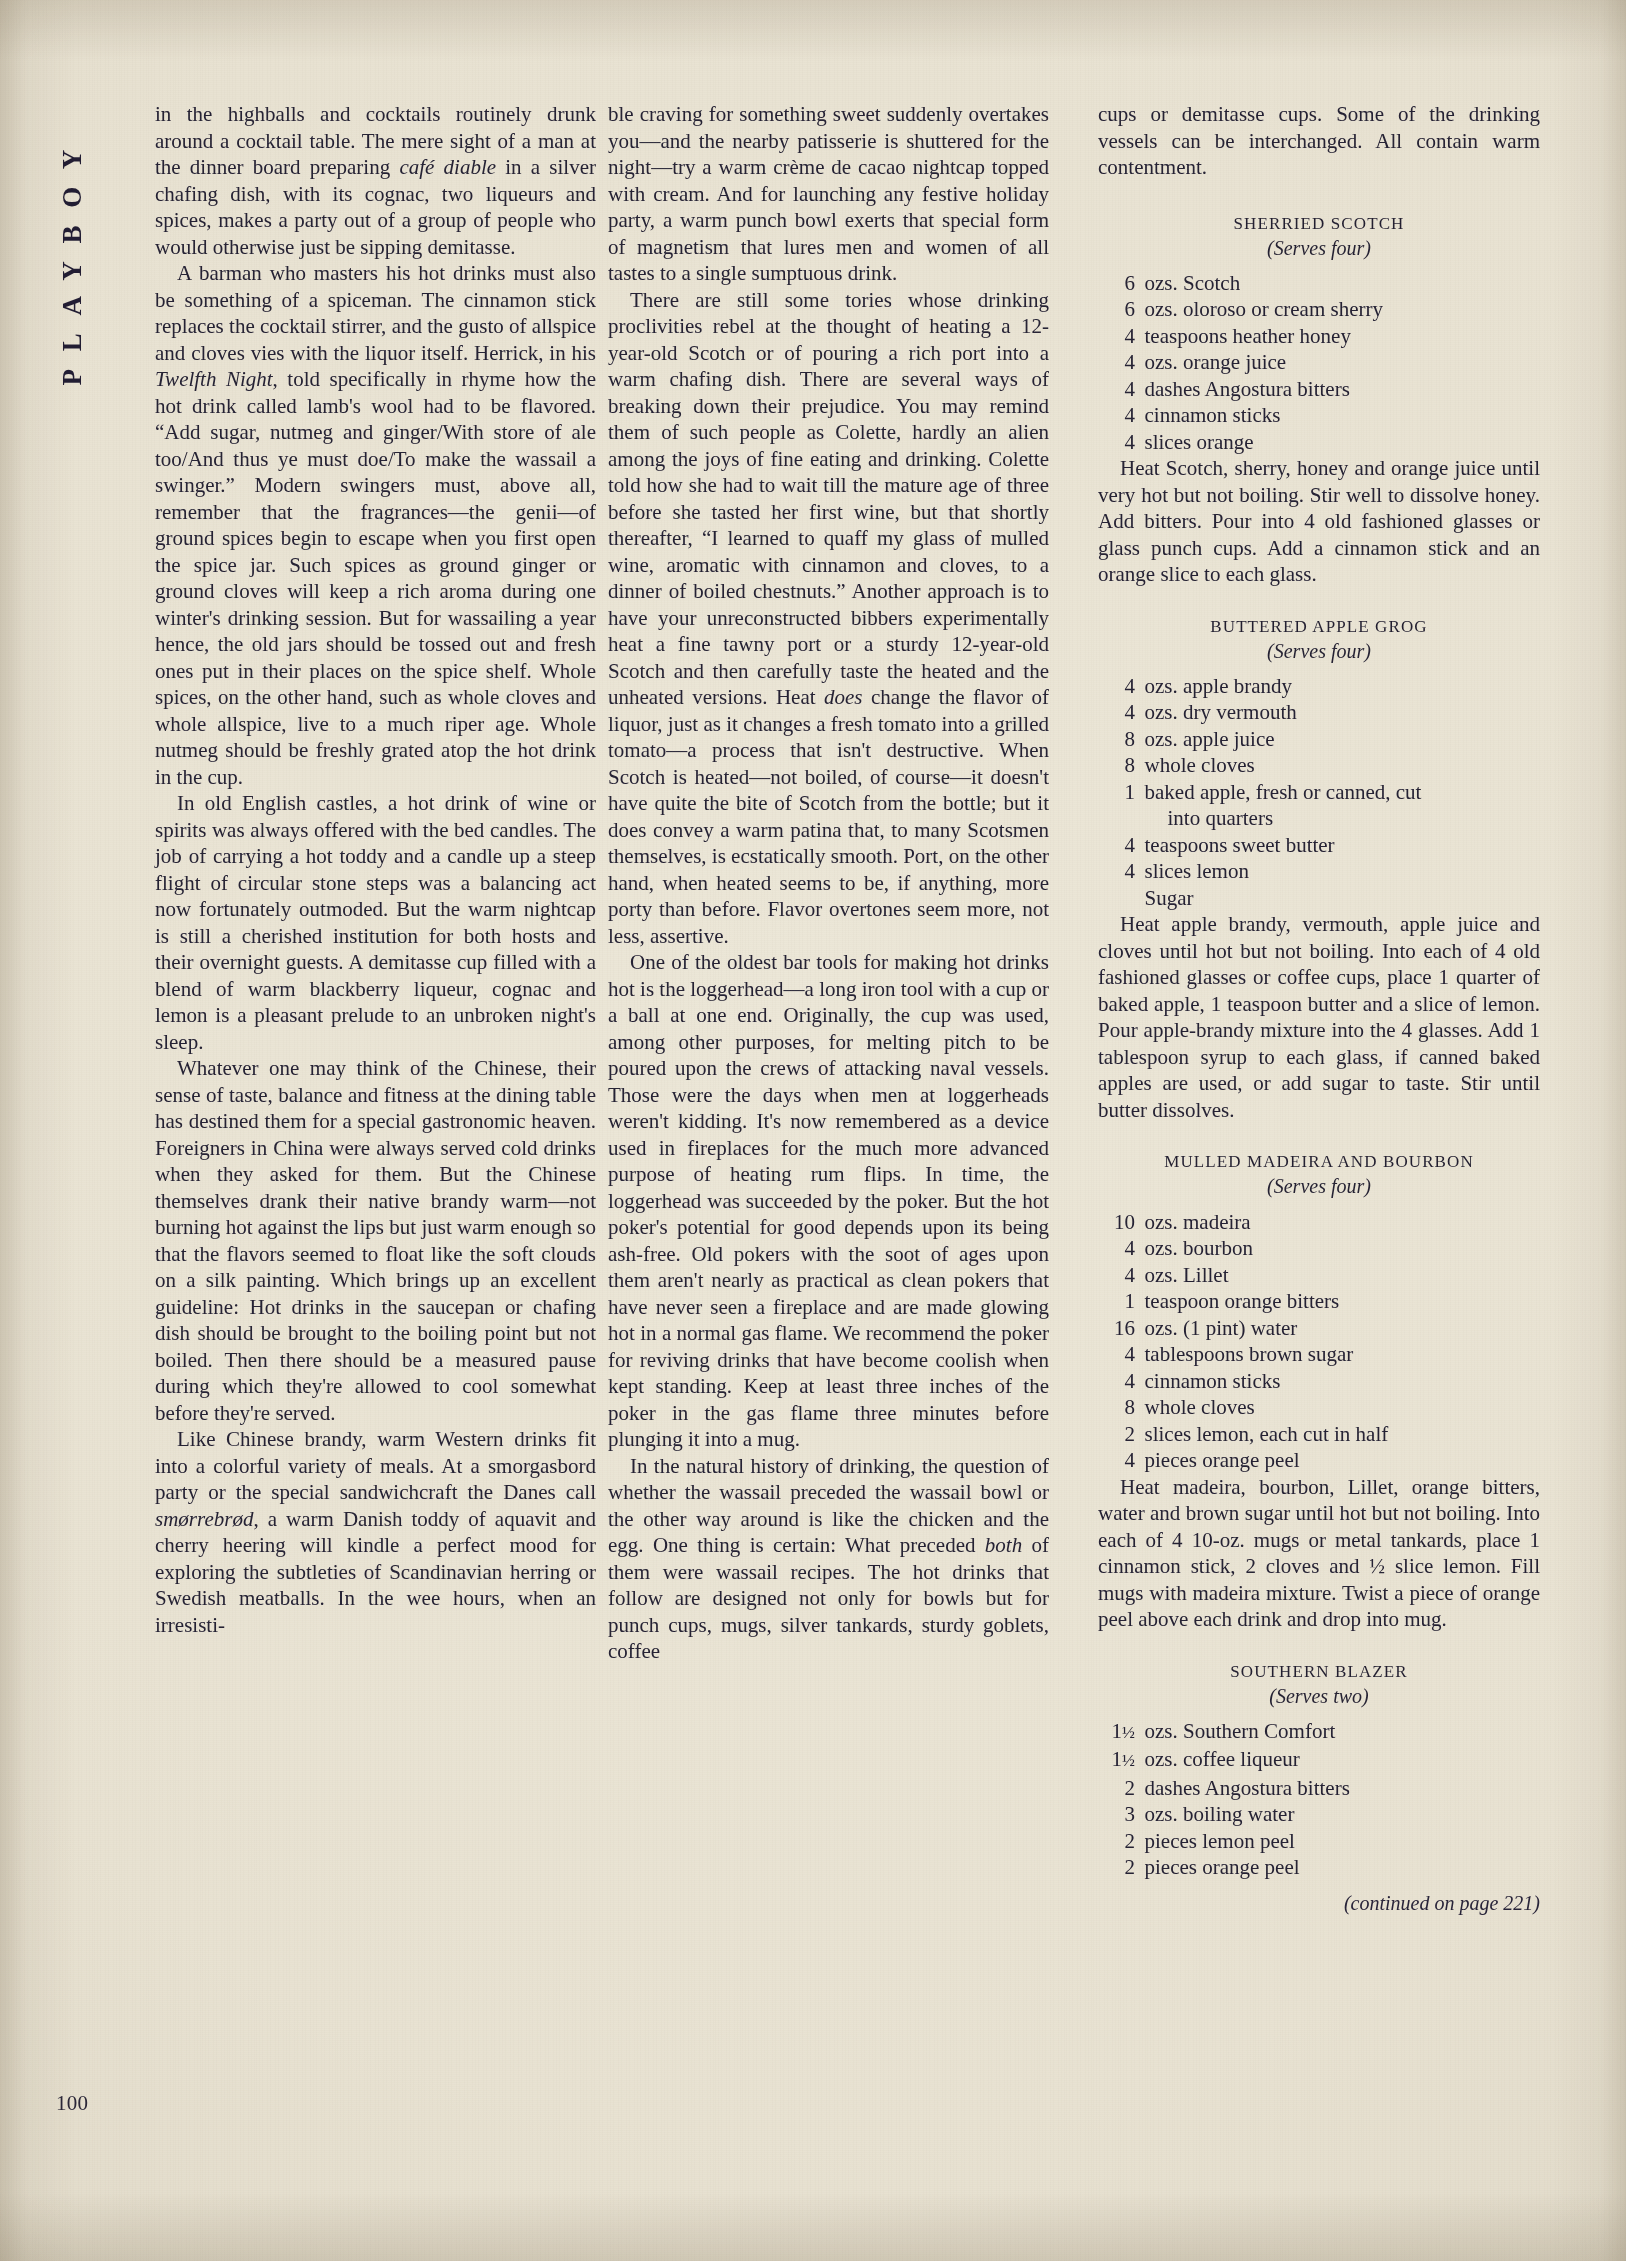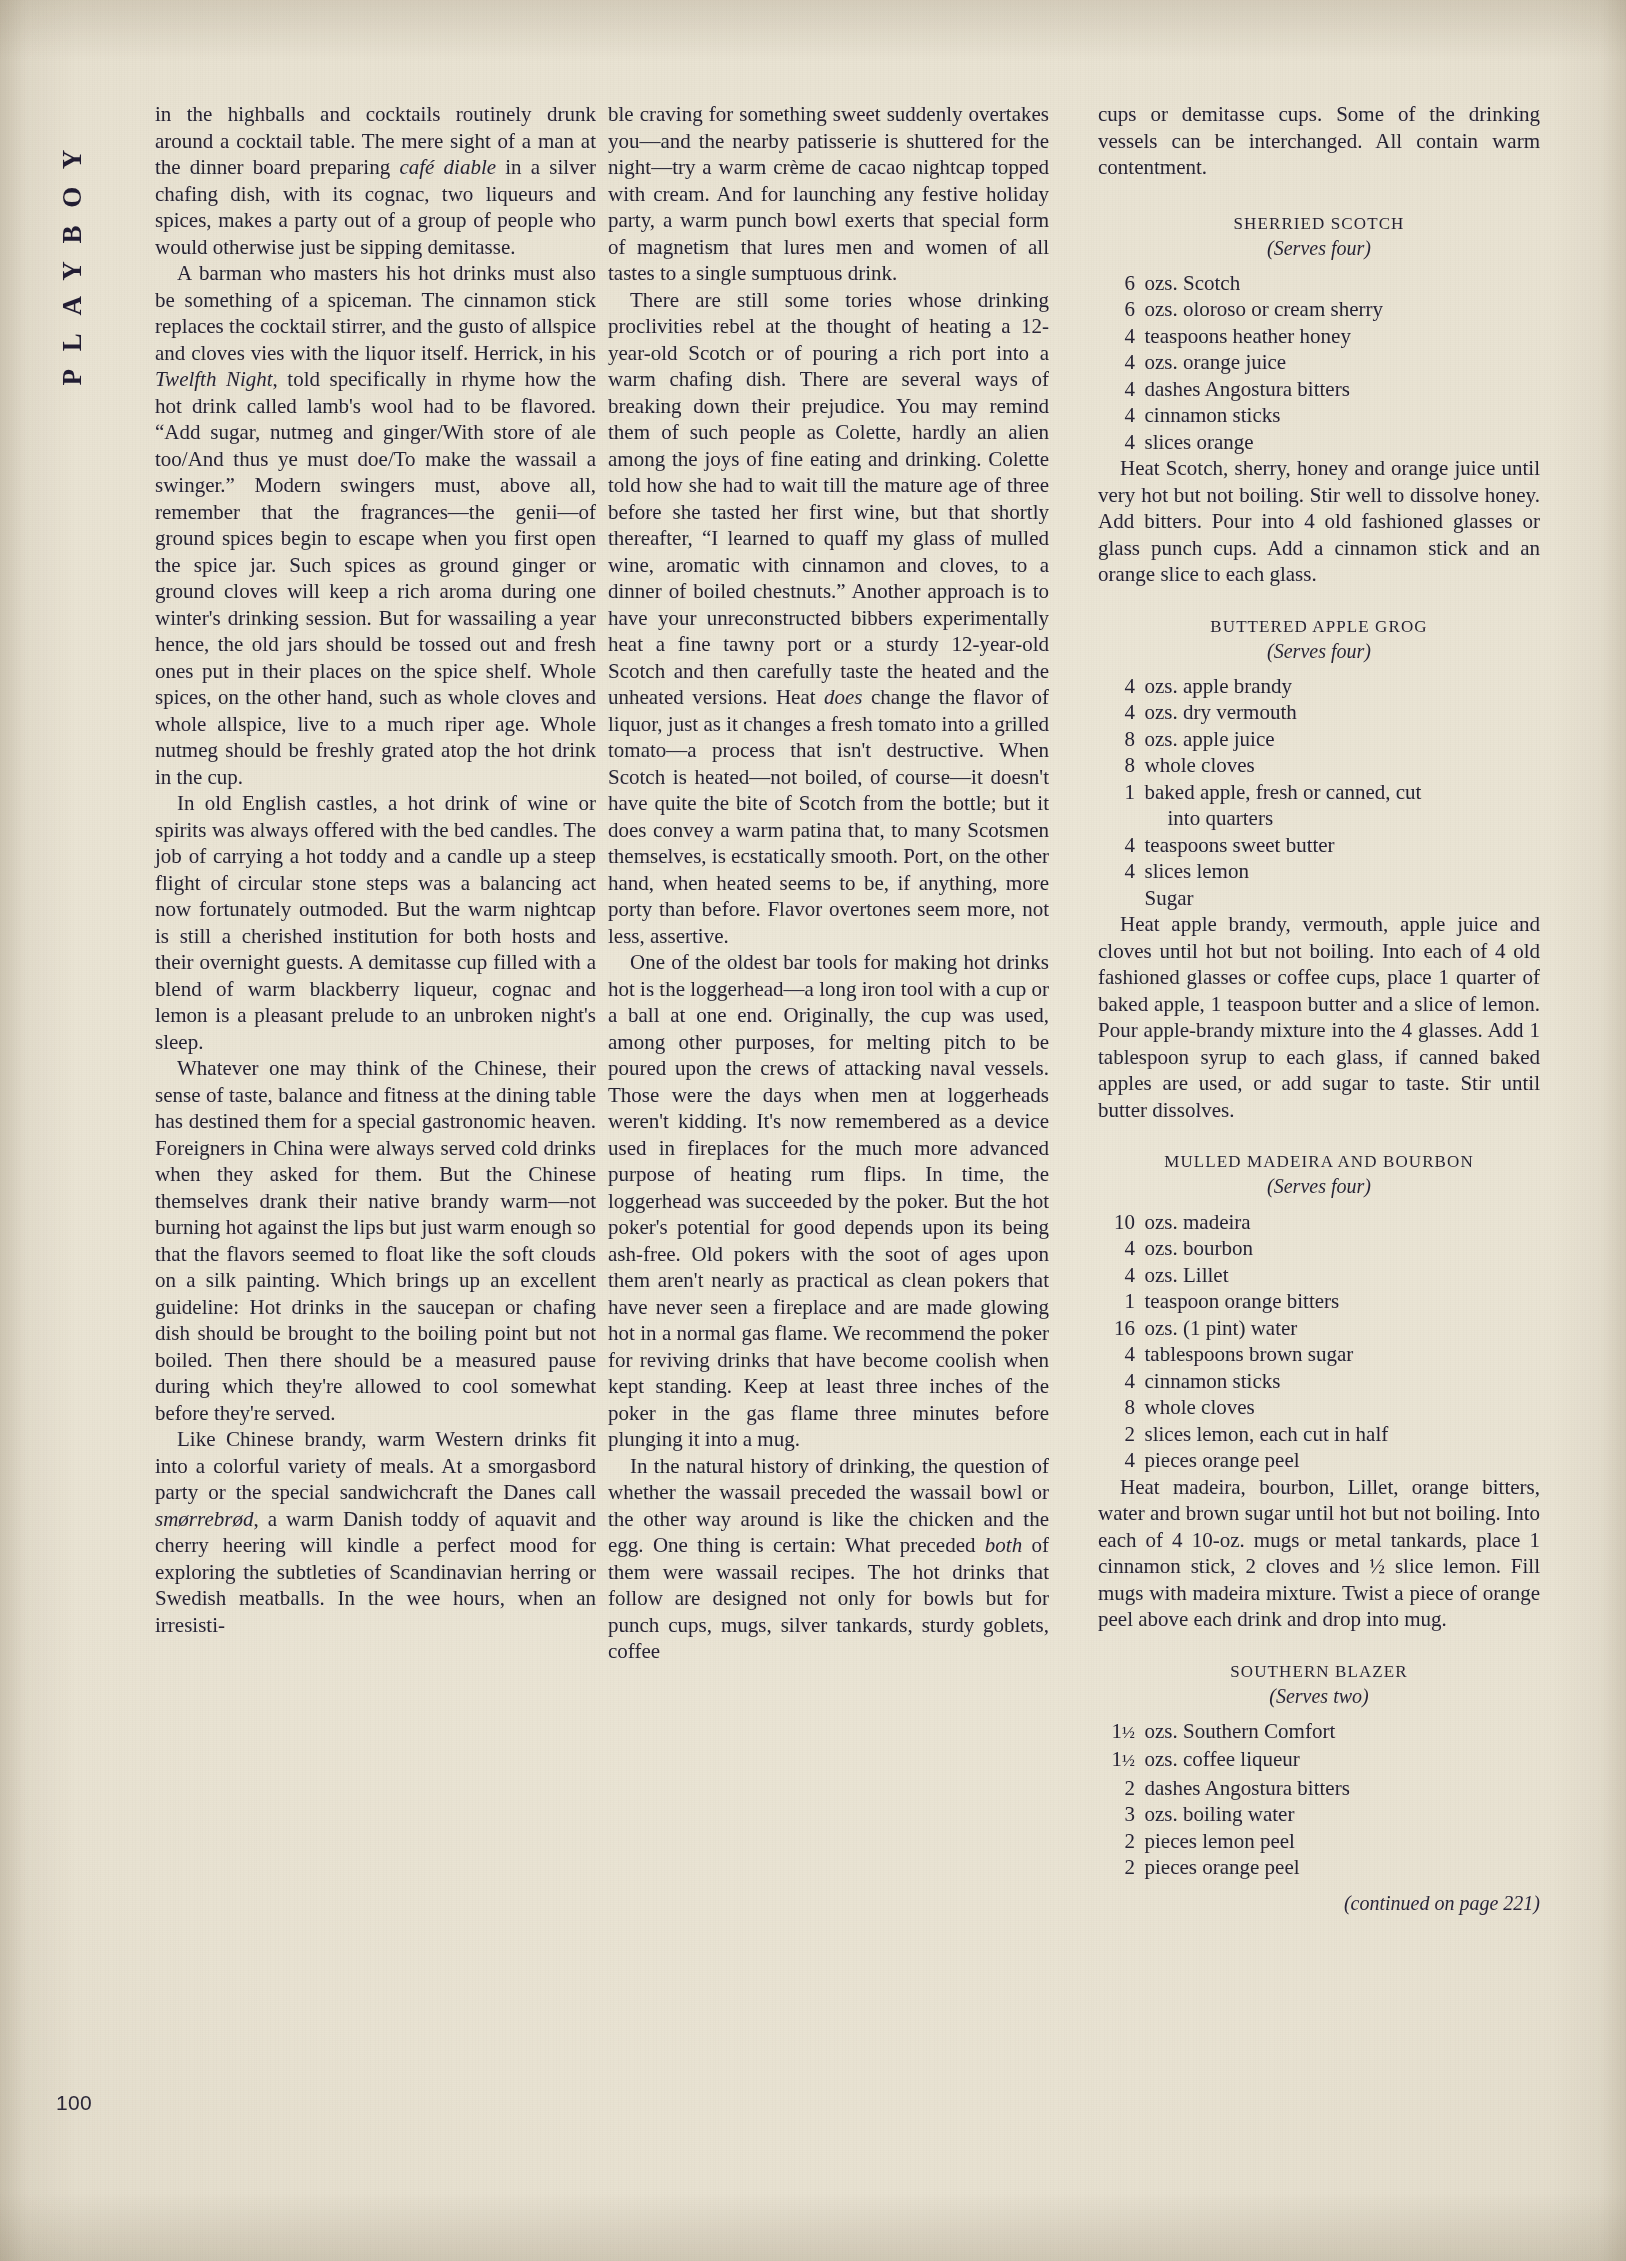--- a/index.html
+++ b/index.html
@@ -71,21 +71,21 @@
     position: relative;
     top: 150px;
     text-indent: 17.7px;
   }
 
   
   #folio {
     position: absolute;
     left: 56px;
     top: 2091px;
-    font-family: Liberation Sans, sans-serif;
+    font-family: Liberation Serif, serif;
     font-size: 21px;
     color: #2b2738;
     letter-spacing: 0.3px;
     z-index: 4;
   }
 
   
   #columns {
     position: absolute;
     left: 0;

